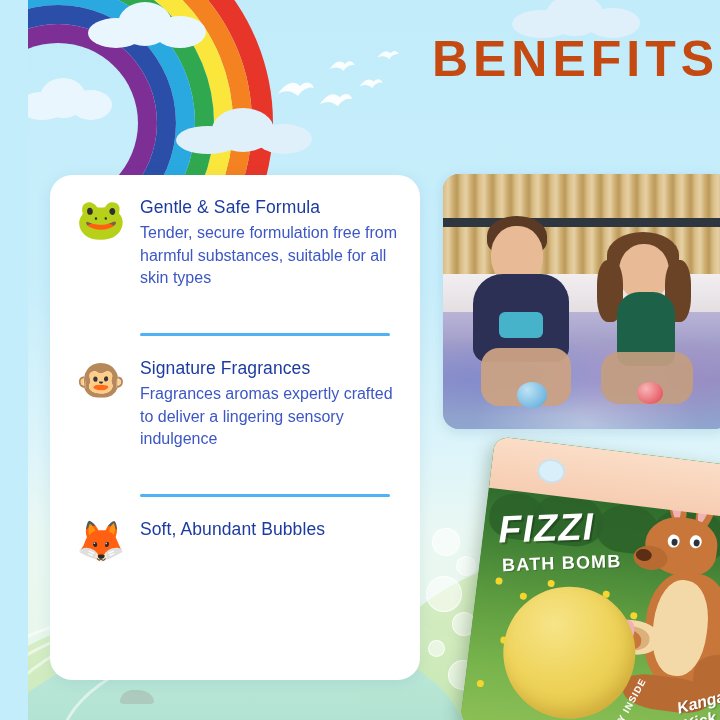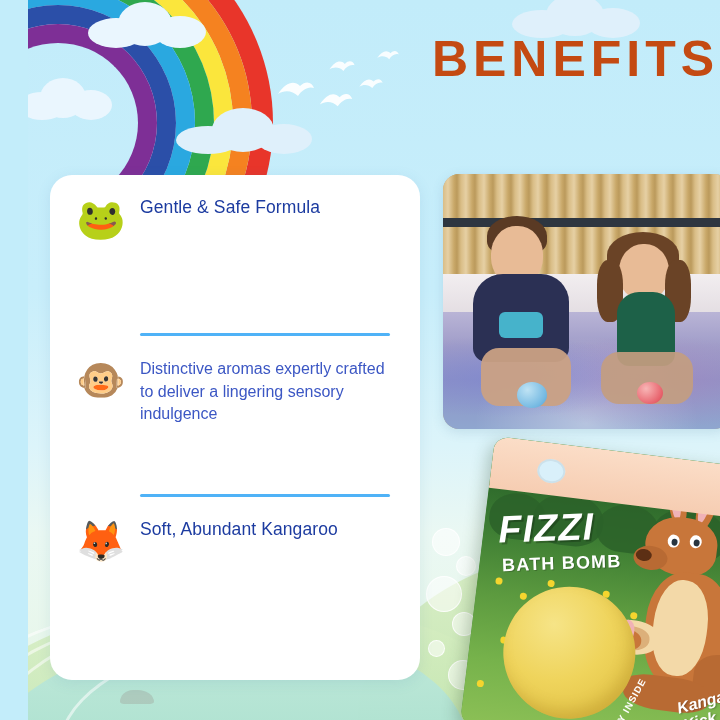--- a/index.html
+++ b/index.html
@@ -416,34 +416,36 @@
 
   <div class="header">
     <h1 class="title">BENEFITS</h1>
   </div>
 
   <div class="card">
 
     <div class="benefit">
       <span class="emoji">🐸</span>
       <h3>Gentle &amp; Safe Formula</h3>
+      <p>Tender, secure formulation free from harmful substances, suitable for all skin types</p>
     </div>
 
     <div class="divider"></div>
 
     <div class="benefit">
       <span class="emoji">🐵</span>
-      <p>Distinctive aromas expertly crafted to deliver a lingering sensory indulgence</p>
+      <h3>Signature Fragrances</h3>
+      <p>Fragrances aromas expertly crafted to deliver a lingering sensory indulgence</p>
     </div>
 
     <div class="divider"></div>
 
     <div class="benefit">
       <span class="emoji">🦊</span>
-      <h3>Soft, Abundant Kangaroo</h3>
+      <h3>Soft, Abundant Bubbles</h3>
     </div>
 
   </div>
 
   <div class="photo">
     <div class="ph-bamboo"></div>
     <div class="ph-tub"></div>
     <div class="ph-water"></div>
 
     <div class="kid" style="left:28px; top:42px; width:110px; height:200px;">

